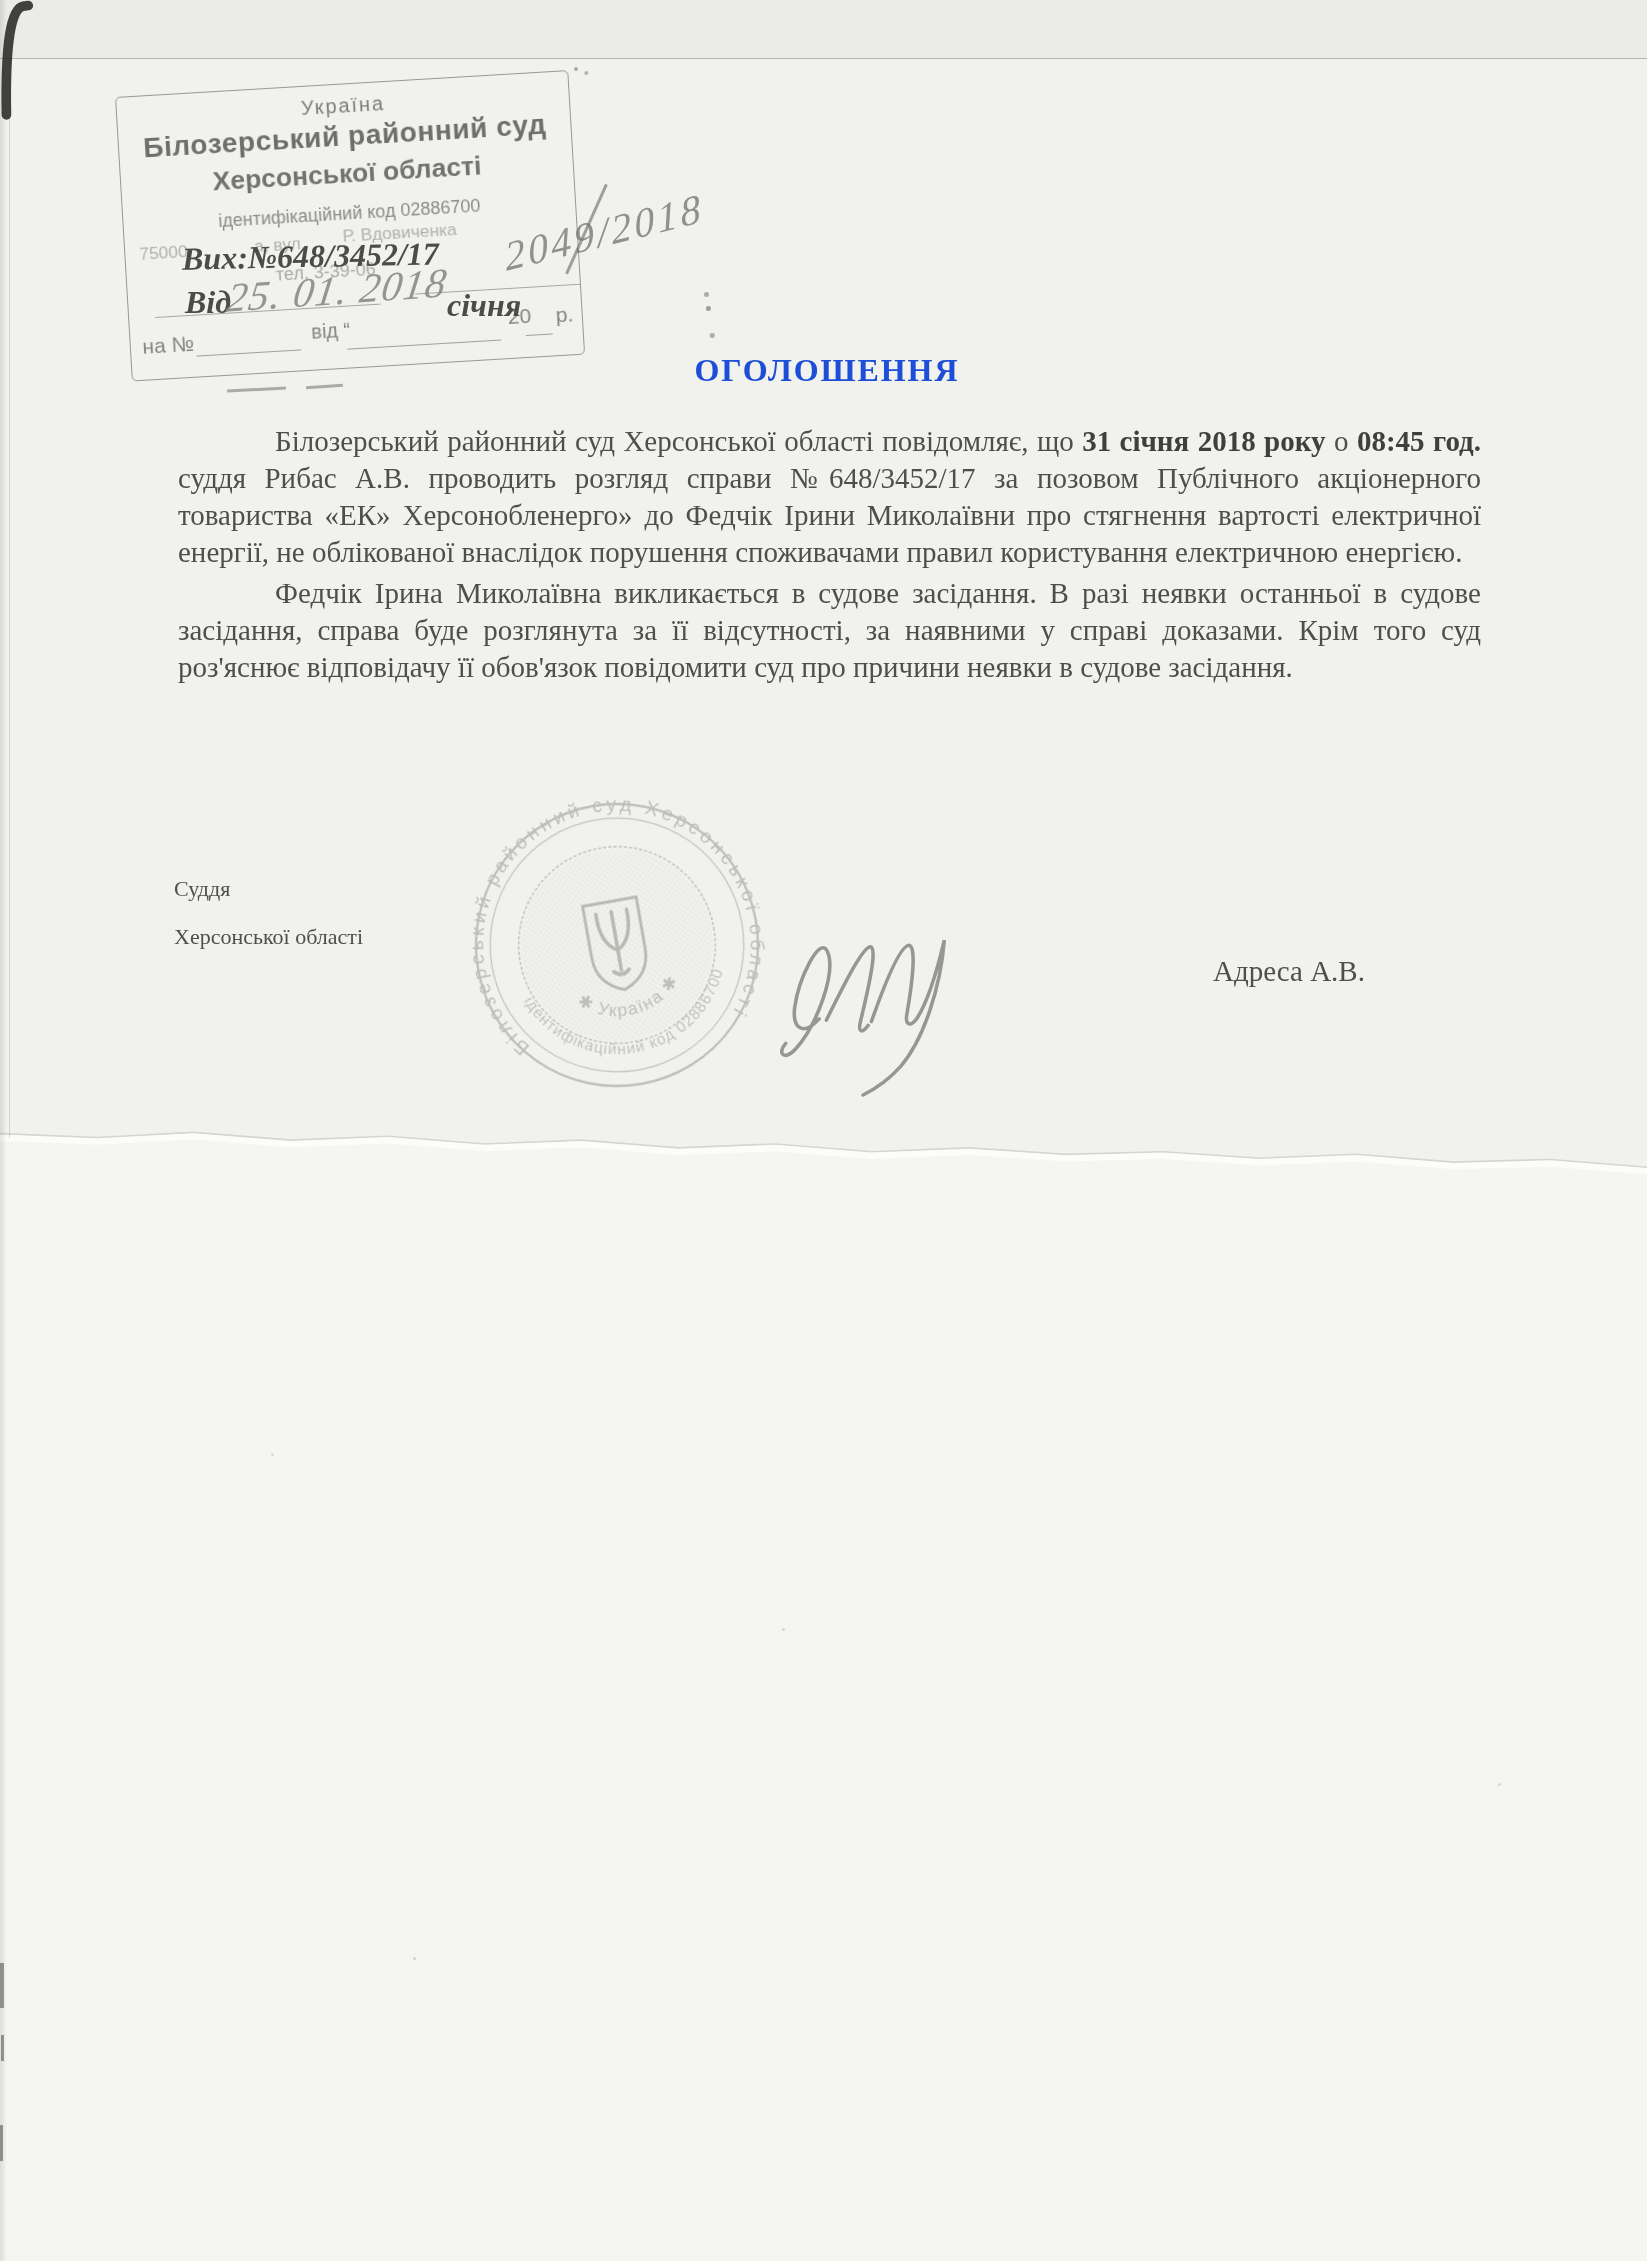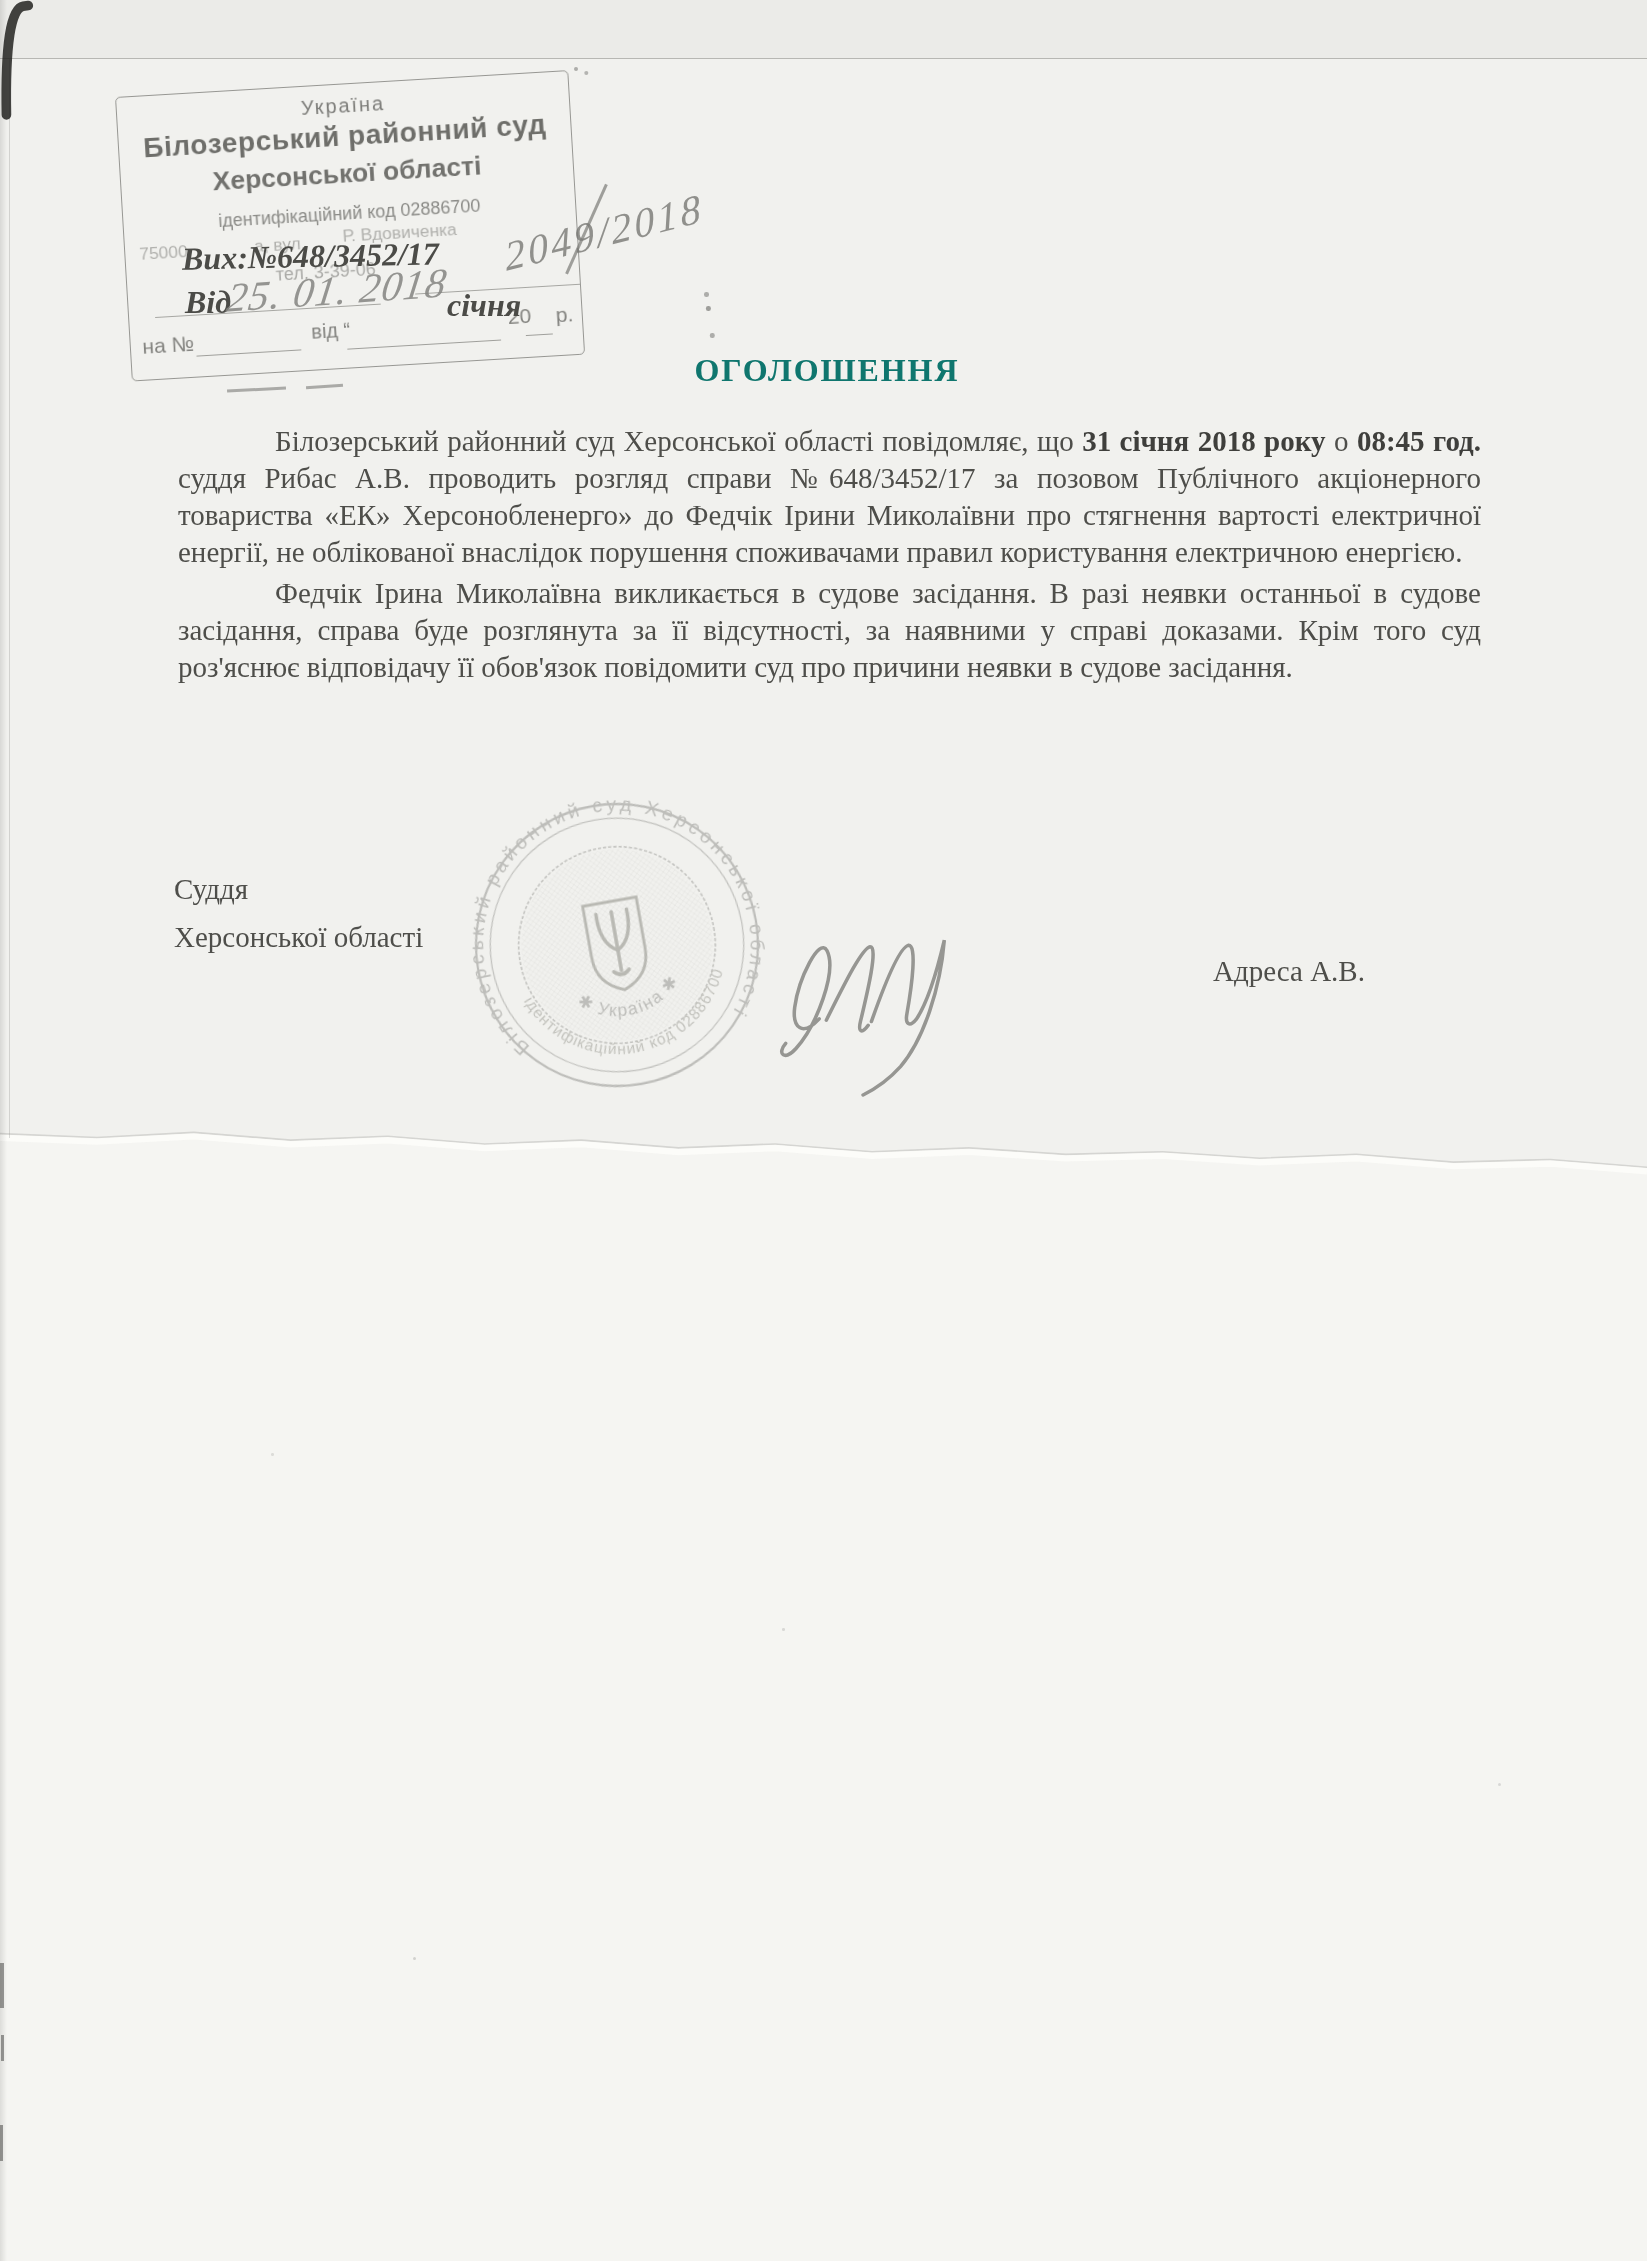--- a/index.html
+++ b/index.html
@@ -38,25 +38,25 @@
   #date-suffix{left:447px;top:287px;font-size:32px;}
   .handw{position:absolute;font-style:italic;color:rgba(132,132,128,0.85);font-family:"Liberation Serif",serif;}
   #date-hand{left:227px;top:266px;font-size:41px;letter-spacing:1.3px;transform:rotate(-4deg) skewX(-12deg);}
   #case-note{left:502px;top:208px;font-size:41px;letter-spacing:3.2px;transform:rotate(-14deg) skewX(-8deg);
              color:rgba(122,122,118,0.82);}
   #case-slash{position:absolute;left:585px;top:180px;width:2.6px;height:98px;
               background:rgba(122,122,118,0.70);transform:rotate(24deg);}
   .dash-mark{position:absolute;height:2.6px;background:rgba(100,100,96,0.5);}
   
   #title{position:absolute;left:168px;top:352px;width:1318px;text-align:center;
-         font-size:32px;font-weight:bold;letter-spacing:1.9px;color:#0f766e;}
+         font-size:32px;font-weight:bold;letter-spacing:1.9px;color:#1d4ed8;}
   #body-text{position:absolute;left:174px;top:419px;width:1311px;}
   #body-text p{margin:4px;font-size:29px;line-height:37px;text-align:justify;text-indent:97px;color:#4e4e4a;}
   #body-text .b{font-weight:bold;color:#3f3f3c;}
-  #sig-block{position:absolute;left:174px;top:865px;font-size:29px;line-height:48px;color:#4e4e4a;}
+  #sig-block{position:absolute;left:174px;top:865px;font-size:22px;line-height:48px;color:#4e4e4a;}
   #judge-name{position:absolute;left:1213px;top:955px;font-size:29px;color:#4e4e4a;}
   
   #seal{position:absolute;left:465px;top:793px;}
   #signature{position:absolute;left:765px;top:917px;}
   
   #tear{position:absolute;left:0;top:1117px;}
   
   #corner{position:absolute;left:0;top:0;}
   .edge-tick{position:absolute;background:rgba(60,60,58,0.5);}
 </style>

